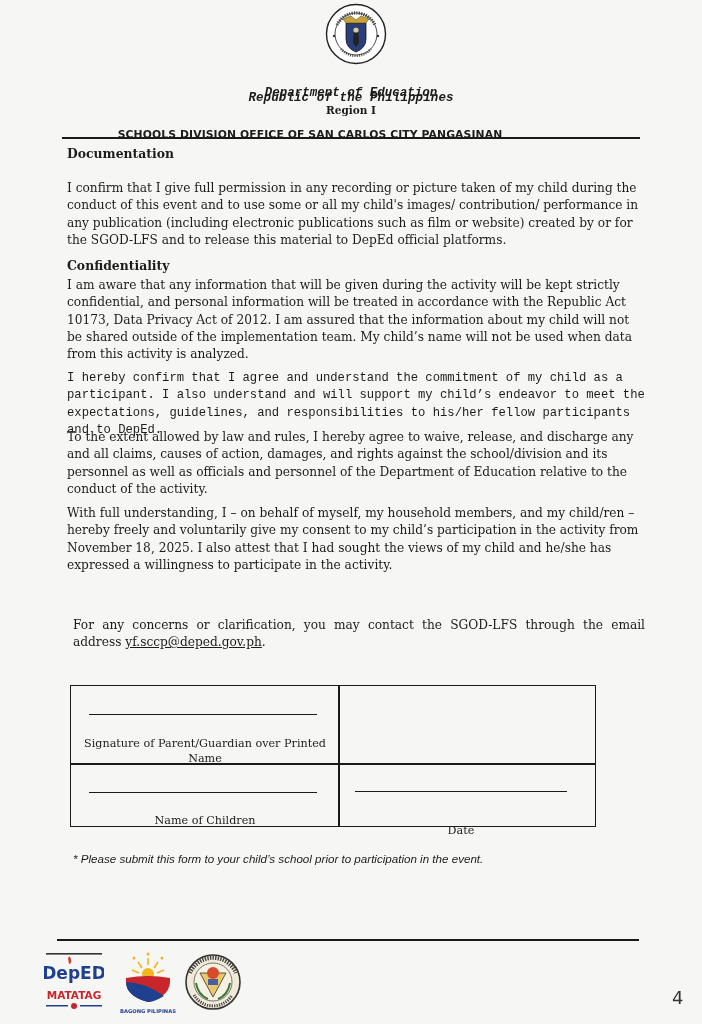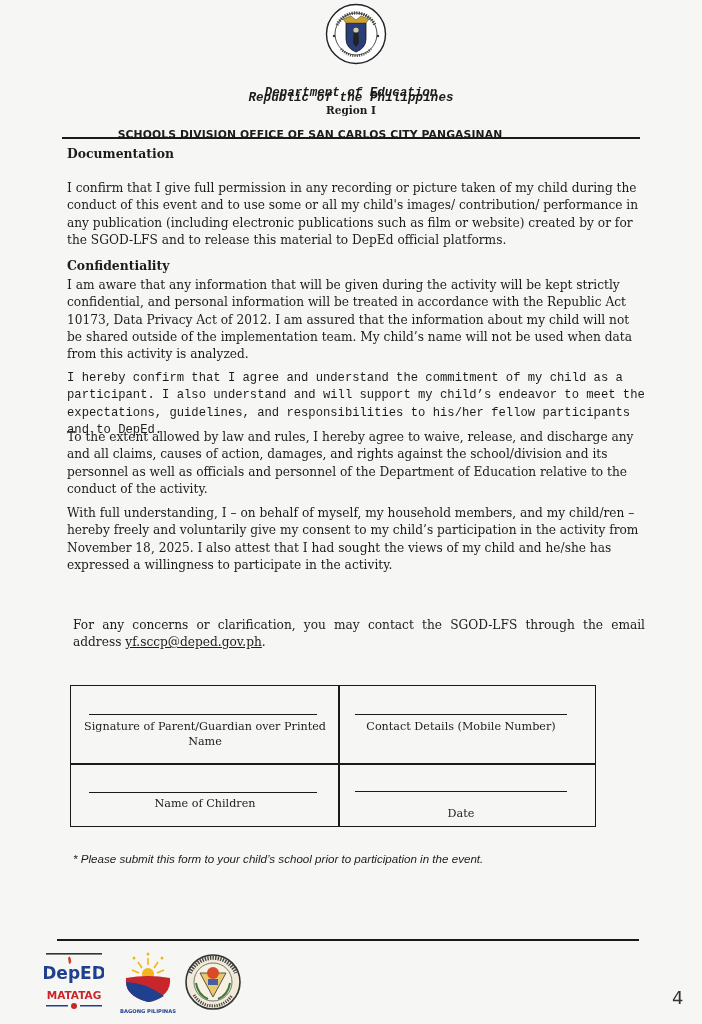--- a/index.html
+++ b/index.html
@@ -31,21 +31,21 @@
     .contact-h { position: absolute; left: 73px; top: 592px; font-family: "DejaVu Serif", serif; font-weight: bold; font-size: 12px; }
     .email { text-decoration: underline; color: #1c1c1c; }
 
     
     .sig-table { position: absolute; left: 70px; top: 685px; width: 526px; height: 142px;
       border: 1.5px solid #1a1a1a; box-sizing: border-box; }
     .cell { position: absolute; box-sizing: border-box; }
     .vline { position: absolute; left: 267px; top: 0; width: 1.5px; height: 100%; background: #1a1a1a; }
     .hline { position: absolute; left: 0; top: 77px; width: 100%; height: 1.5px; background: #1a1a1a; }
     .sig-line { position: absolute; height: 1px; background: #1a1a1a; }
-    .sig-label { position: absolute; text-align: center; font-family: "DejaVu Serif", serif; font-size: 11.2px; line-height: 15px; }
+    .sig-label { position: absolute; text-align: center; font-family: "DejaVu Serif", serif; font-size: 11.2px; line-height: 15px; margin-top: 17px; }
 
     .note { position: absolute; left: 73px; top: 852px; font-family: Liberation Sans, sans-serif; font-style: italic; font-size: 11.6px; }
 
     
     .ftr-rule { position: absolute; left: 57px; width: 582px; top: 939px; height: 2px; background: #1a1a1a; }
     .logo-deped { position: absolute; left: 44px; top: 951px; width: 60px; height: 66px; }
     .logo-bp { position: absolute; left: 120px; top: 952px; width: 56px; height: 64px; }
     .logo-sdo { position: absolute; left: 184px; top: 953px; width: 58px; height: 58px; }
     .ftr-text { position: absolute; right: 57px; top: 952px; text-align: right;
       font-family: "DejaVu Sans", sans-serif; font-weight: bold; font-size: 7px; line-height: 10px; color: #222; }
@@ -86,24 +86,20 @@
 
   <div class="p just" style="top:617px; left:73px; width:572px;"><span>For any concerns or clarification, you may contact the SGOD-LFS through the email address </span><a class="email">yf.sccp@deped.gov.ph</a><span>.</span></div>
 
   <div class="sig-table">
     <div class="vline"></div>
     <div class="hline"></div>
 
     <div class="cell" style="left:0; top:0; width:267px; height:77px;">
       <div class="sig-line" style="left:18px; width:228px; top:28px;"></div>
       <div class="sig-label" style="left:6px; width:256px; top:33px;">Signature of Parent/Guardian over Printed Name</div>
-    </div>
-    <div class="cell" style="left:268px; top:0; width:256px; height:77px;">
-      <div class="sig-line" style="left:16px; width:212px; top:28px;"></div>
-      <div class="sig-label" style="left:0; width:244px; top:33px;">Contact Details (Mobile Number)</div>
     </div>
     <div class="cell" style="left:0; top:78px; width:267px; height:62px;">
       <div class="sig-line" style="left:18px; width:228px; top:28px;"></div>
       <div class="sig-label" style="left:6px; width:256px; top:32px;">Name of Children</div>
     </div>
     <div class="cell" style="left:268px; top:78px; width:256px; height:62px;">
       <div class="sig-line" style="left:16px; width:212px; top:27px;"></div>
       <div class="sig-label" style="left:0; width:244px; top:42px;">Date</div>
     </div>
   </div>

